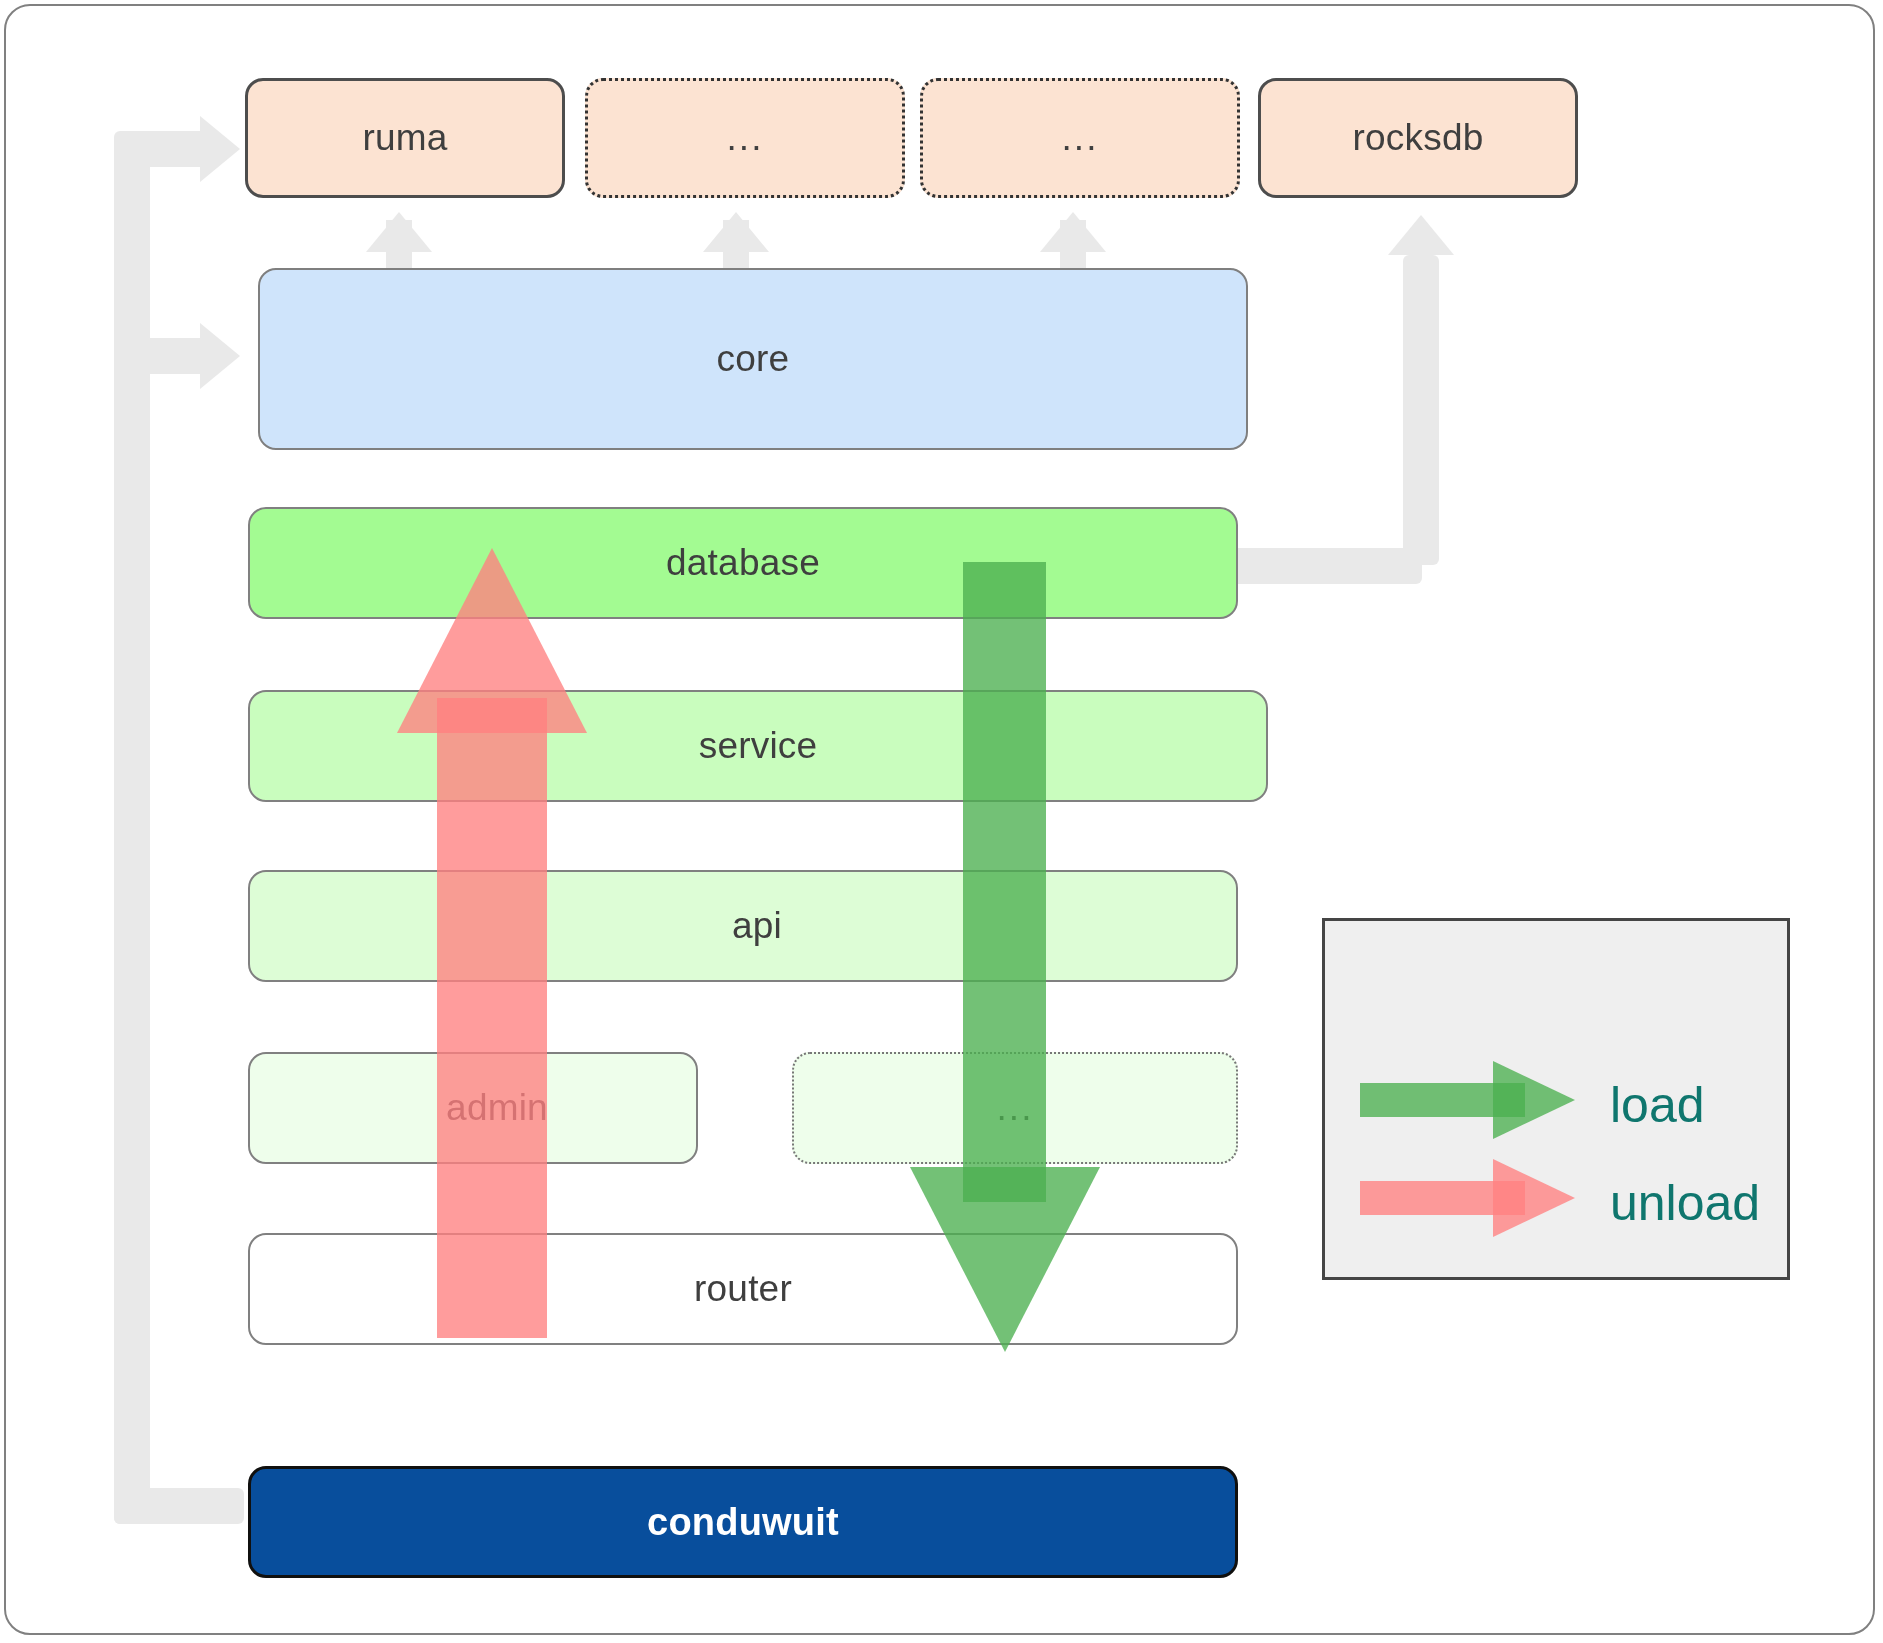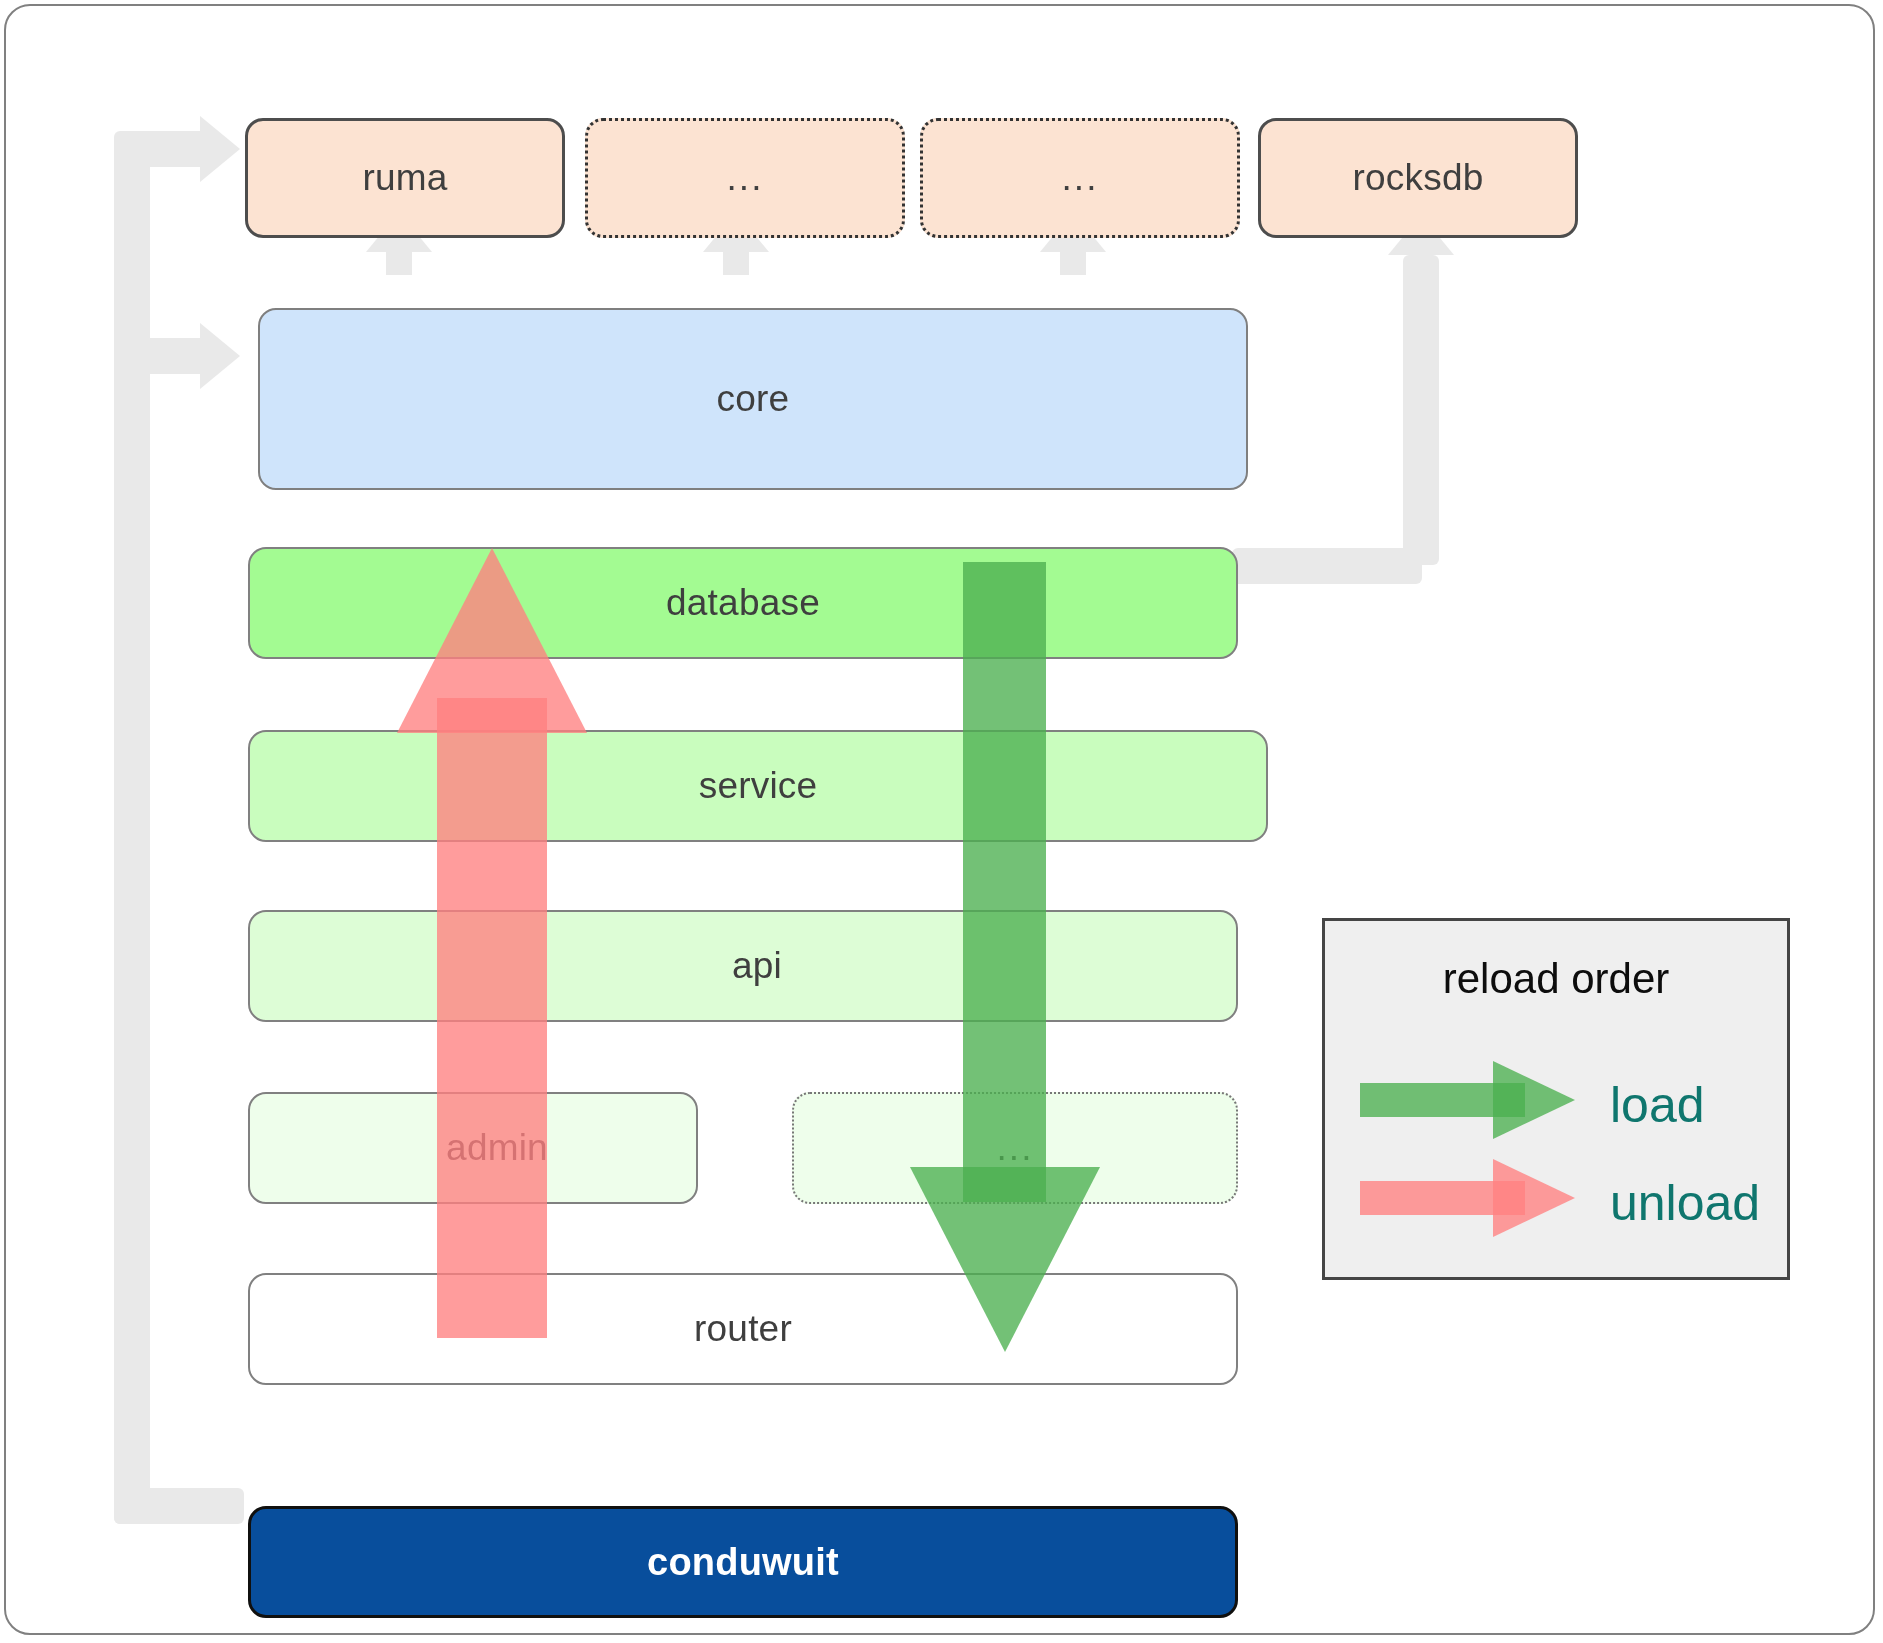--- a/index.html
+++ b/index.html
@@ -32,21 +32,20 @@
     position: absolute;
     box-sizing: border-box;
     display: flex;
     align-items: center;
     justify-content: center;
     border-radius: 14px;
     color: #3f3f3f;
     font-size: 37px;
     font-weight: 400;
     letter-spacing: 0.2px;
-    margin-top: 40px;
   }
   .node.dep {
     background: #fce3d2;
     border: 3px solid #4d4d4d;
     border-radius: 18px;
   }
   .node.dep-dotted {
     background: #fce3d2;
     border: 3px dotted #333333;
     border-radius: 18px;
@@ -213,21 +212,20 @@
   <div class="flow" style="left:905px; top:562px; width:200px; height:790px;">
     <svg width="200" height="790" viewBox="0 0 200 790">
       <g fill="#4caf50" fill-opacity="0.78">
         <rect x="58" y="0" width="83" height="640"></rect>
         <polygon points="100,790 5,605 195,605"></polygon>
       </g>
     </svg>
   </div>
 
   <div class="legend" style="left:1322px; top:918px; width:468px; height:362px;">
-    <div class="legend-title">reload order</div>
 
     <div class="flow" style="left:35px; top:140px; width:215px; height:78px;">
       <svg width="215" height="78" viewBox="0 0 215 78">
         <g fill="#4caf50" fill-opacity="0.78">
           <rect x="0" y="22" width="165" height="34"></rect>
           <polygon points="215,39 133,0 133,78"></polygon>
         </g>
       </svg>
     </div>
     <div class="legend-row-label" style="left:285px; top:155px;">load</div>

